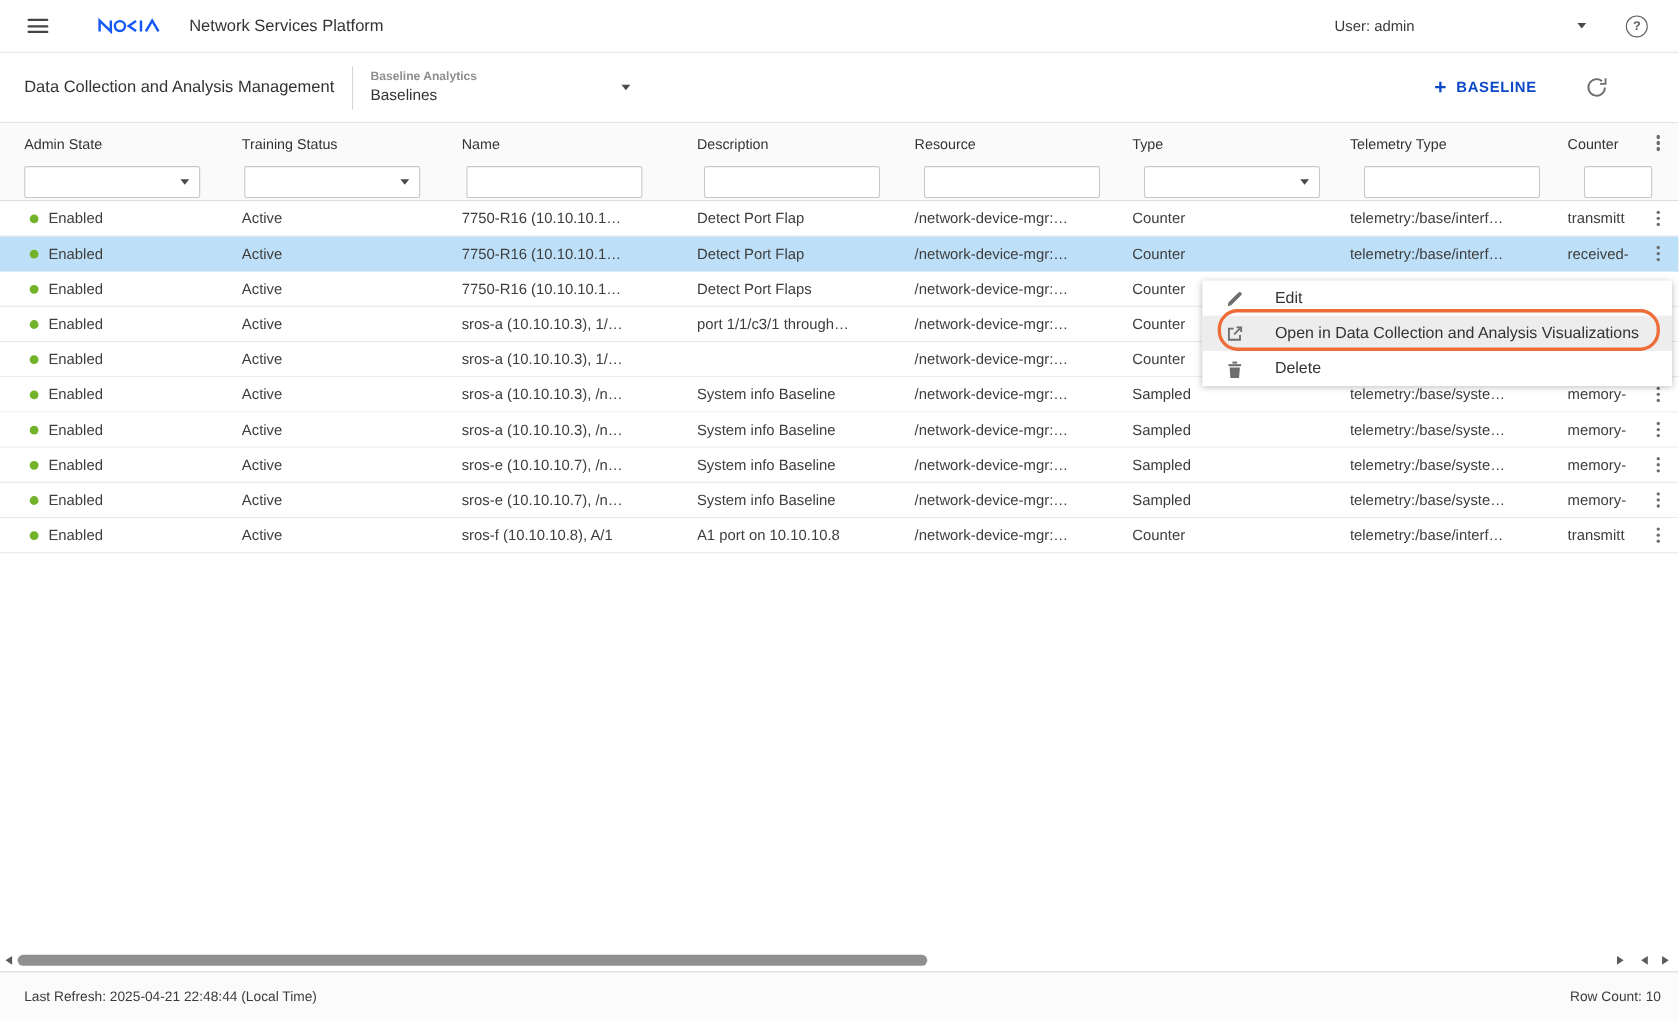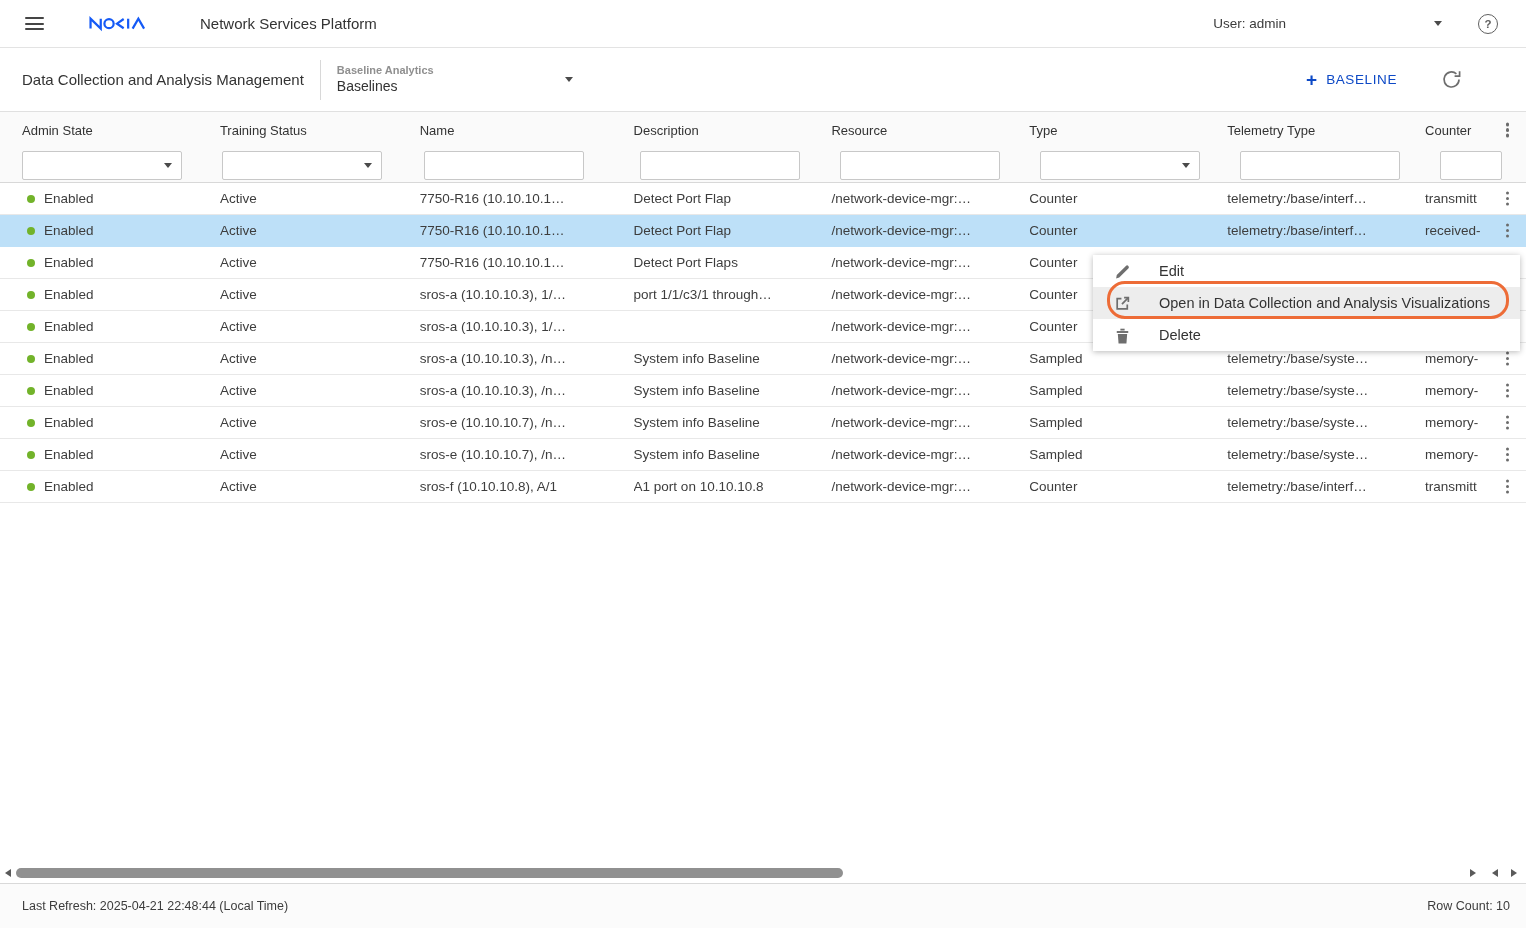--- a/index.html
+++ b/index.html
@@ -12,21 +12,21 @@
   }
   body{ position:relative; }
 
   
   .topbar{ height:48px; display:flex; align-items:center; padding:0 28px 0 16px;
     border-bottom:1px solid #e3e3e3; background:#fff; }
   .hamburger{ width:19px; height:13px; display:flex; flex-direction:column;
     justify-content:space-between; margin-left:9px; cursor:pointer; }
   .hamburger span{ height:2px; background:#454545; border-radius:1px; }
   .logo{ margin-left:44px; display:flex; align-items:center; }
-  .app-title{ margin-left:54px; font-size:15px; color:#333; }
+  .app-title{ margin-left:26px; font-size:15px; color:#333; }
   .topbar-spacer{ flex:1; }
   .user-label{ font-size:13.5px; color:#3b3b3b; margin-right:148px; cursor:pointer; }
   .caret{ width:0; height:0; border-left:4.5px solid transparent;
     border-right:4.5px solid transparent; border-top:5.5px solid #4a4a4a; display:inline-block; }
   .user-caret{ margin-right:36px; cursor:pointer; }
   .help-btn{ width:20px; height:20px; border:1.6px solid #5f5f5f; border-radius:50%;
     display:flex; align-items:center; justify-content:center; font-size:11.5px;
     color:#5f5f5f; font-weight:bold; cursor:pointer; }
 
   
@@ -36,21 +36,21 @@
   .vdivider{ width:1px; height:40px; background:#d8d8d8; margin:0 16px; }
   .context-select{ width:236px; display:flex; align-items:center; cursor:pointer; }
   .context-text{ display:flex; flex-direction:column; line-height:1.25; }
   .context-label{ font-size:11px; font-weight:bold; color:#8f8f8f; }
   .context-value{ font-size:14px; color:#333; }
   .context-caret{ margin-left:auto; }
   .toolbar-spacer{ flex:1; }
   .baseline-btn{ display:flex; align-items:center; gap:9px; color:var(--action-blue);
     cursor:pointer; }
   .baseline-plus{ font-size:19px; font-weight:bold; line-height:1; }
-  .baseline-label{ font-size:13.5px; font-weight:normal; letter-spacing:.6px; }
+  .baseline-label{ font-size:13.5px; font-weight:bold; letter-spacing:.6px; }
   .refresh-btn{ margin-left:44px; cursor:pointer; display:flex; }
   .kebab-btn{ margin-left:34px; margin-right:6px; cursor:pointer; }
   .dots{ width:3.5px; height:3.5px; border-radius:50%; background:var(--icon);
     box-shadow:0 -5.5px 0 var(--icon), 0 5.5px 0 var(--icon); margin:5.5px auto; }
 
   
   .thead{ height:36px; display:flex; align-items:center; padding-left:22px;
     background:var(--panel); }
   .hcell{ font-size:13px; font-weight:normal; color:#333; white-space:nowrap;
     overflow:hidden; cursor:pointer; }

